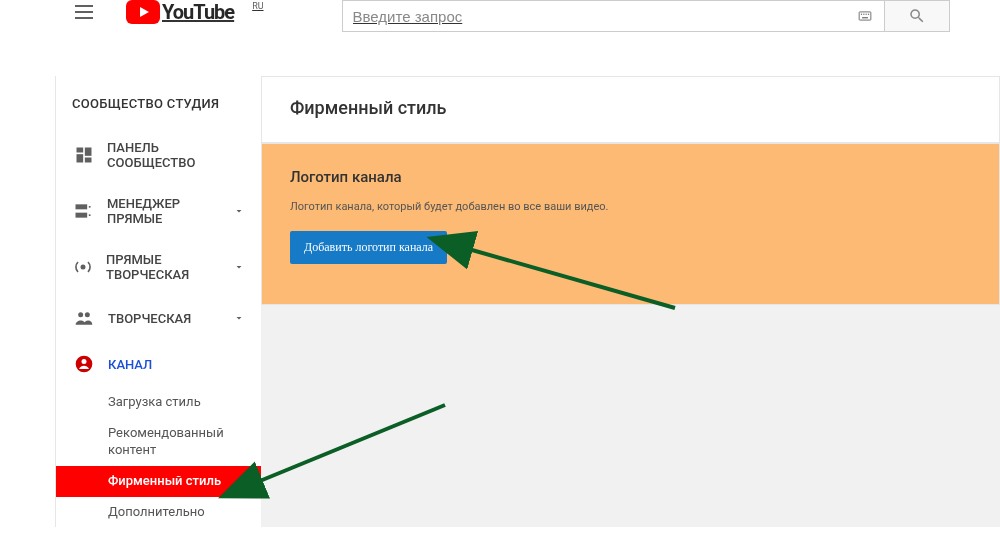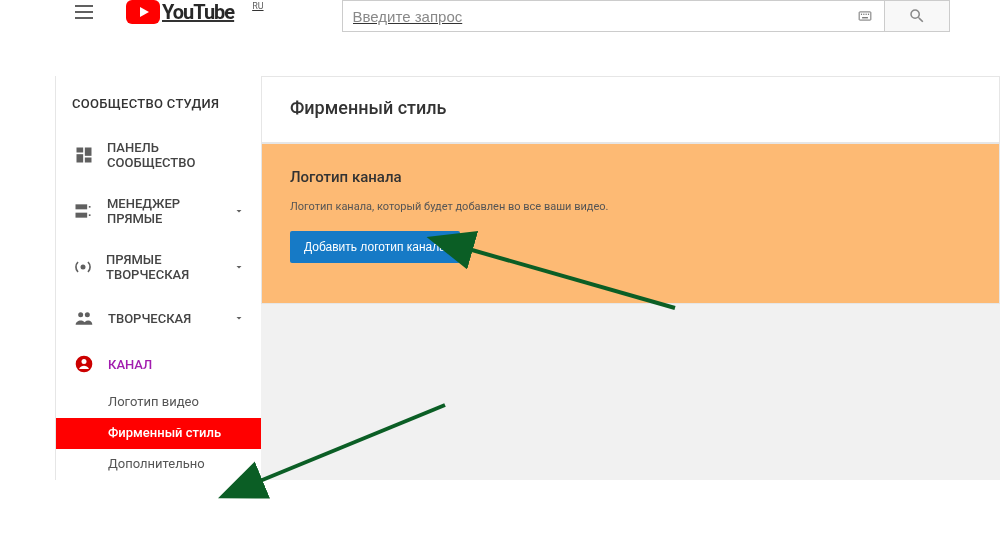--- a/index.html
+++ b/index.html
@@ -21,32 +21,32 @@
   .search-btn svg { width:18px; height:18px; fill:#888; }
   .kb { width:20px; height:14px; margin-left:-30px; margin-right:10px; fill:#606060; z-index:2; }
 
   .body-row { display:flex; margin-top:20px; padding-left:55px; }
   .sidebar { width:206px; border-left:1px solid #e6e6e6; background:#fff; }
   .studio-title { font-size:13px; font-weight:500; color:#333; padding:20px 16px 16px; letter-spacing:0.3px; }
   .nav-item { display:flex; align-items:center; padding:13px 16px; font-size:13px; font-weight:500; color:#444; cursor:pointer; position:relative; }
   .nav-item .ico { width:24px; height:20px; margin-right:12px; display:flex; align-items:center; justify-content:center; }
   .nav-item .chev { margin-left:auto; width:12px; height:12px; }
   .chev svg { width:12px; height:12px; fill:#606060; }
-  .nav-item.active { color:#a21caf; }
+  .nav-item.active { color:#1d4ed8; }
   .nav-item.active .ico svg { fill:#cc0000; }
   .sub-list { padding-left:52px; }
   .sub-item { font-size:13px; color:#555; padding:7px 10px 7px 0; cursor:pointer; line-height:1.3; }
   .sub-item.selected { background:#ff0000; color:#fff; font-weight:500; margin-left:-52px; padding-left:52px; }
 
   .main { flex:1; background:#f1f1f1; border-top:0; }
   .card { background:#fdba74; border:1px solid #e6e6e6; margin:0; padding:24px 28px 40px; }
   .page-heading { font-size:18px; font-weight:500; color:#333; padding:20px 28px 24px; background:#fff; border:1px solid #e6e6e6; border-bottom:1px solid #e6e6e6; }
   .section-title { font-size:15px; font-weight:500; margin-bottom:14px; color:#333; }
   .section-desc { font-size:11px; color:#555; margin-bottom:18px; }
-  .primary-btn { background:#167ac6; color:#fff; border:none; padding:9px 14px; font-size:12px; font-weight:500; border-radius:2px; cursor:pointer; }
+  .primary-btn { background:#167ac6; color:#fff; border:none; padding:9px 14px; font-size:12px; font-weight:500; border-radius:2px; cursor:pointer;font-family:Liberation Serif, serif; }
 
   .arrow { position:absolute; pointer-events:none; z-index:5; }
   .arrow svg { overflow:visible; }
 
   .ico svg { fill:#606060; }
 </style>
 </head>
 <body>
 
 <div class="header">
@@ -144,21 +144,22 @@
         <svg viewBox="0 0 24 24" width="20" height="20" fill="#cc0000">
             <circle cx="12" cy="12" r="10"></circle>
             <circle cx="12" cy="9" r="3" fill="#fff"></circle>
             <path d="M6 18c1-3 4-4 6-4s5 1 6 4" fill="#fff"></path>
           </svg>
       </span>
       <span>КАНАЛ</span>
     </div>
 
     <div class="sub-list">
-      <div class="sub-item">Логотип видео</div>
+      <div class="sub-item">Загрузка стиль</div>
+      <div class="sub-item">Рекомендованный контент</div>
       <div class="sub-item selected">Фирменный стиль</div>
       <div class="sub-item">Дополнительно</div>
     </div>
   </div>
 
   <div class="main">
     <div class="page-heading">Фирменный стиль</div>
     <div class="card">
       <div class="section-title">Логотип канала</div>
       <div class="section-desc">Логотип канала, который будет добавлен во все ваши видео.</div>

